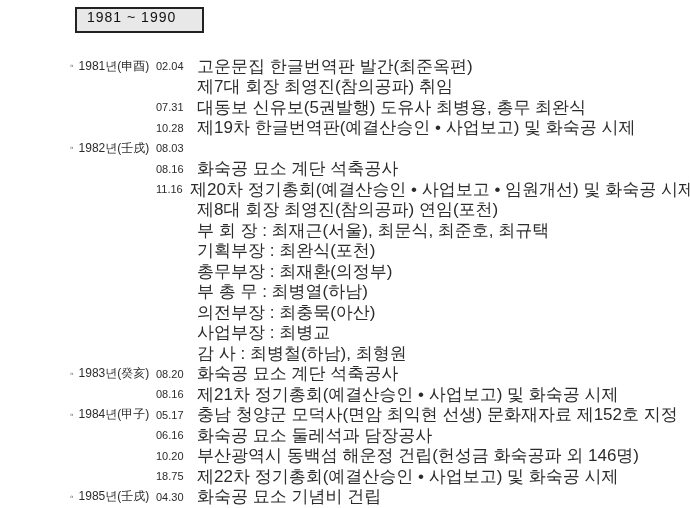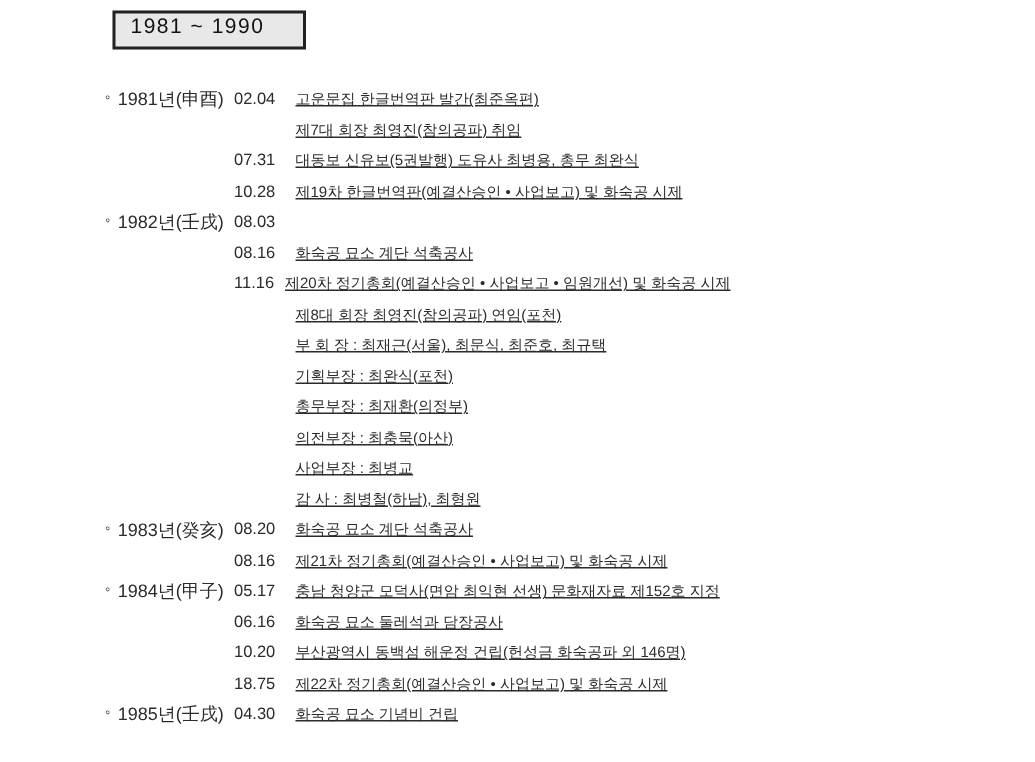--- a/index.html
+++ b/index.html
@@ -61,22 +61,21 @@
   .col-date {
     width: 41px;
     flex-shrink: 0;
     font-size: 11px;
   }
   .row.tight .col-date {
     width: 34px;
   }
   .col-text {
     flex: 1;
-    font-size: 10px;
-    text-decoration: underline;
+    font-size: 17px;
   }
 </style>
 </head>
 <body>
 
 <div class="header-box">
   <span>1981 ~ 1990</span>
 </div>
 
 <div class="timeline">
@@ -166,20 +165,28 @@
     </span>
     <span class="col-date"></span>
     <span class="col-text">총무부장 : 최재환(의정부)</span>
   </div>
     <div class="row">
     <span class="col-marker">
       <span class="bullet"></span>
       <span class="col-year"></span>
     </span>
     <span class="col-date"></span>
+    <span class="col-text">부 총 무 : 최병열(하남)</span>
+  </div>
+    <div class="row">
+    <span class="col-marker">
+      <span class="bullet"></span>
+      <span class="col-year"></span>
+    </span>
+    <span class="col-date"></span>
     <span class="col-text">의전부장 : 최충묵(아산)</span>
   </div>
     <div class="row">
     <span class="col-marker">
       <span class="bullet"></span>
       <span class="col-year"></span>
     </span>
     <span class="col-date"></span>
     <span class="col-text">사업부장 : 최병교</span>
   </div>

